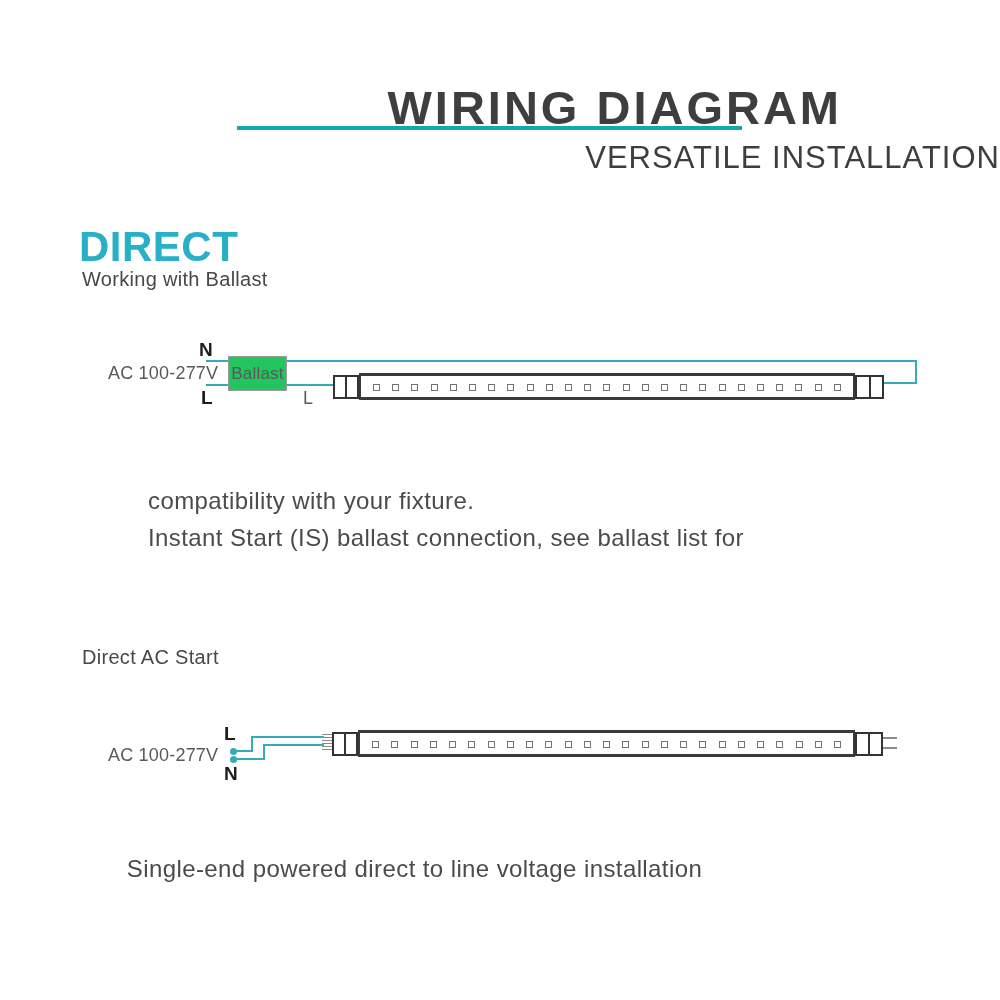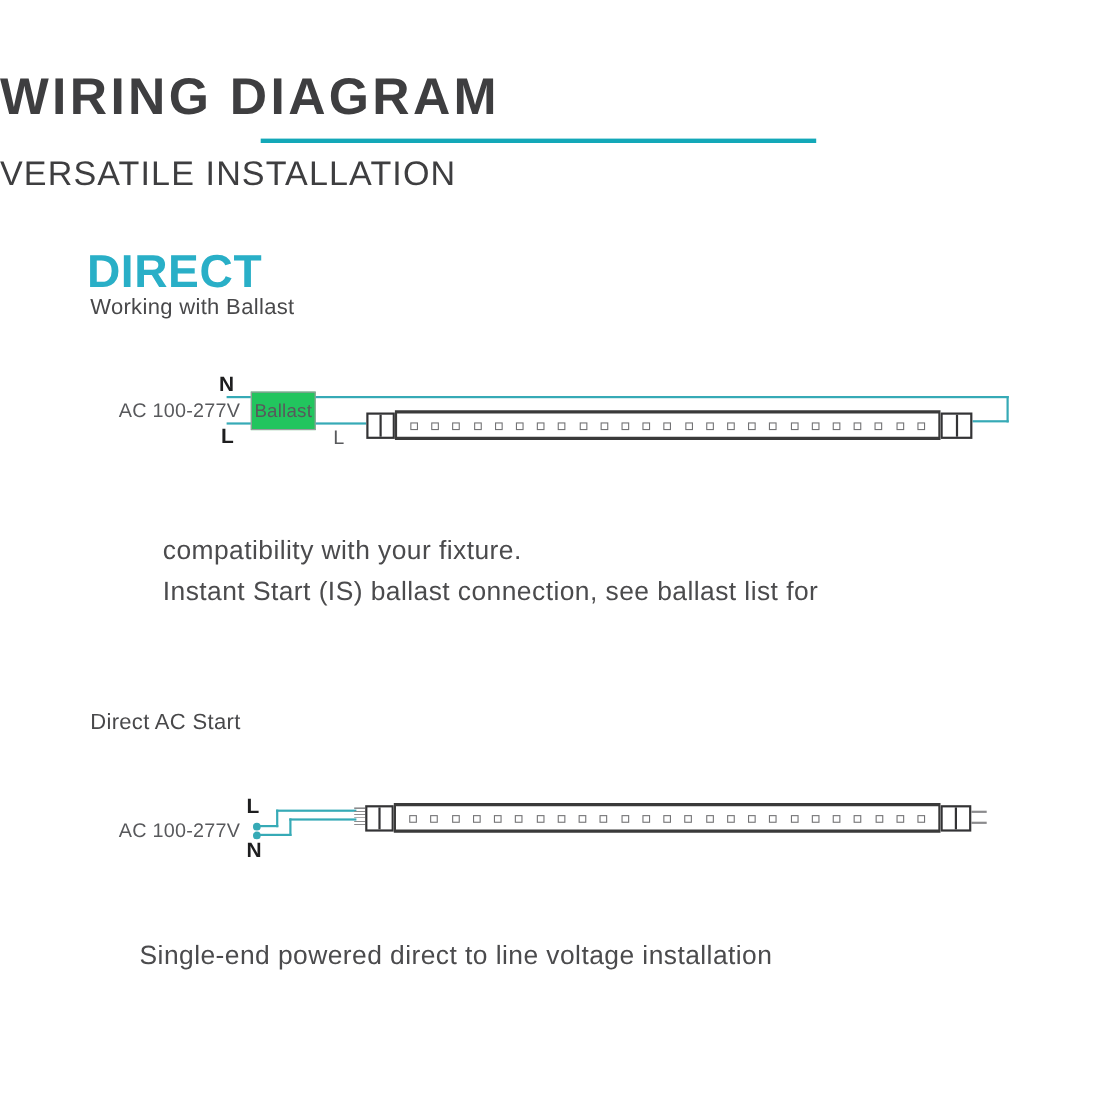--- a/index.html
+++ b/index.html
@@ -2,29 +2,29 @@
 <html style="--accent: #29afc7; --underline: #13a8b8; --wire: #36aab6; --dark: #3e3e40; --gray: #58595c; --tube: #3a3a3a;"><head>
 <meta charset="utf-8">
 <style>
   html,body{margin:0;padding:0;background:#ffffff;}
   .canvas{
     position:relative;width:1000px;height:1000px;background:#ffffff;
     font-family:"Liberation Sans", sans-serif;overflow:hidden;
   }
   
   .page-title{
-    position:absolute;left:0;width:842px;top:60px;text-align:left;
+    position:absolute;left:0;width:842px;top:80px;text-align:right;
     font-size:47px;font-weight:700;letter-spacing:3px;color:var(--dark);
   }
   .title-underline{
     position:absolute;left:237px;top:126px;width:505px;height:4px;
     background:var(--underline);
   }
   .page-subtitle{
-    position:absolute;left:0;width:1000px;top:140px;text-align:left;
+    position:absolute;left:0;width:1000px;top:140px;text-align:right;
     font-size:31px;font-weight:400;letter-spacing:1px;color:var(--dark);
   }
   
   .sec-heading{
     position:absolute;left:79px;font-size:42px;font-weight:700;
     letter-spacing:0.5px;color:var(--accent);line-height:1;
   }
   .sec-subheading{
     position:absolute;left:82px;font-size:20px;font-weight:400;
     color:#48484a;line-height:1;letter-spacing:0.3px;

